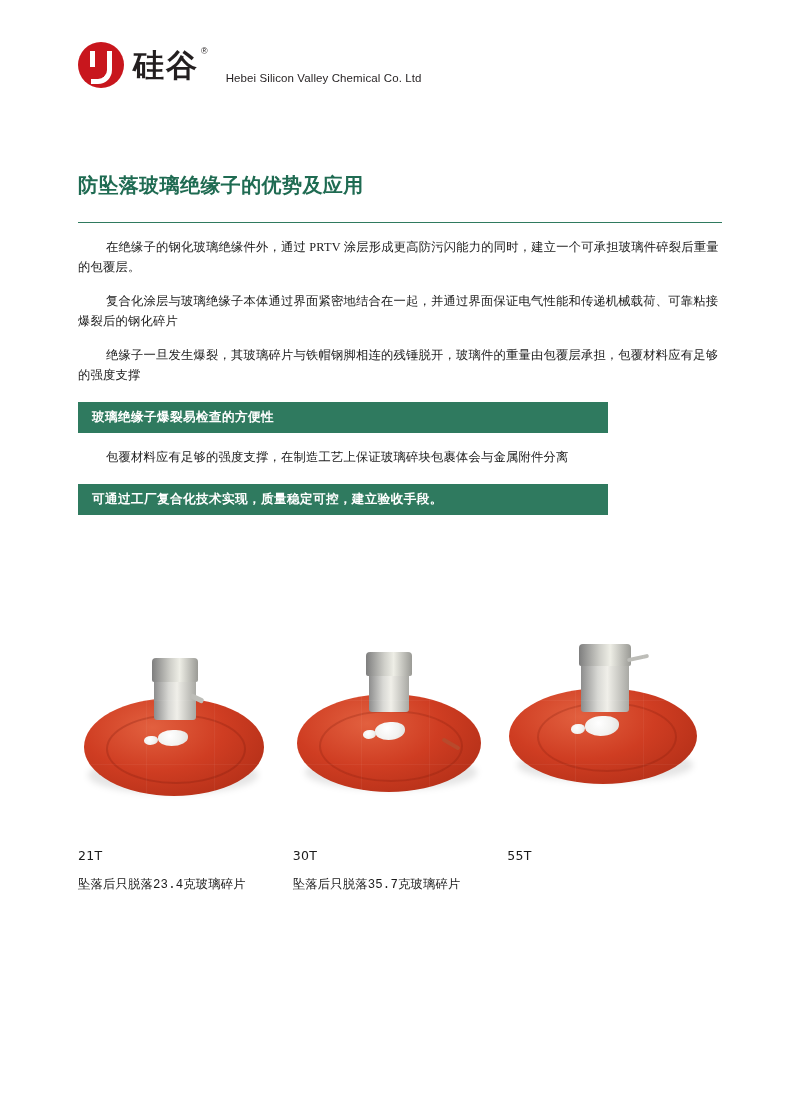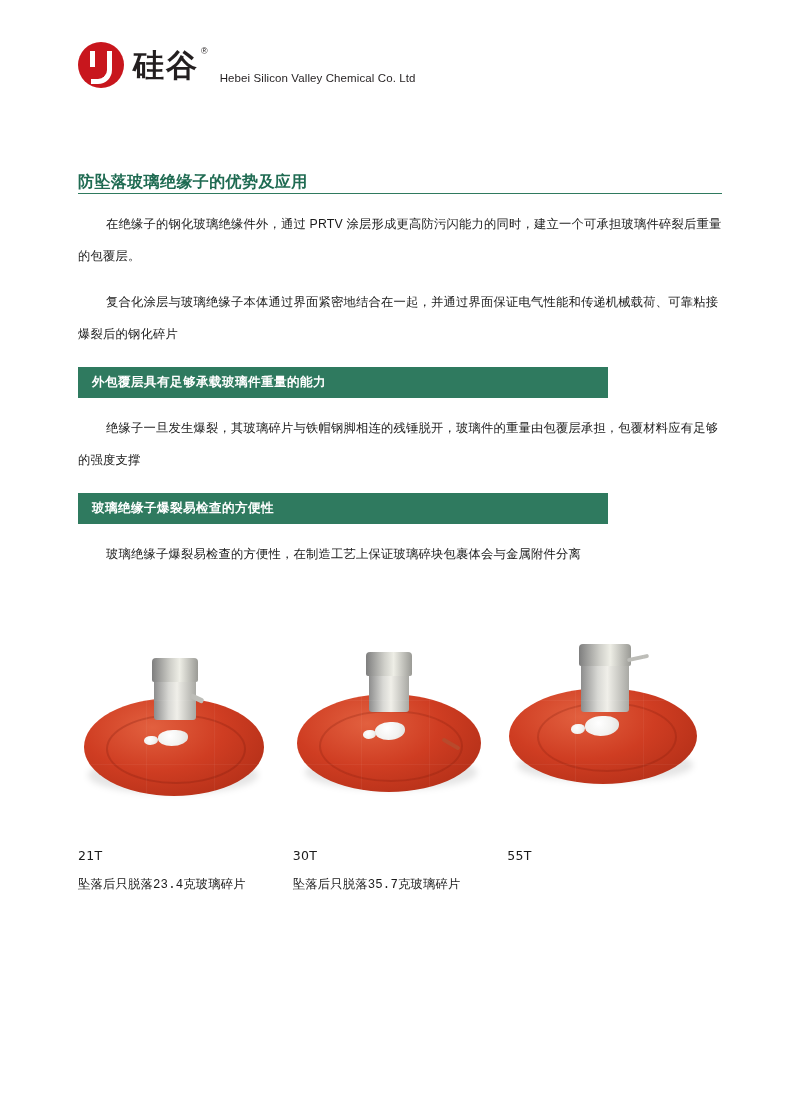--- a/index.html
+++ b/index.html
@@ -71,48 +71,48 @@
   .logo-reg {
     font-size: 9px;
     color: #231f20;
     align-self: flex-start;
     margin-top: 4px;
     margin-left: 2px;
   }
   .logo-en {
     font-size: 11.5px;
     color: #231f20;
-    margin-left: 12px;
+    margin-left: 18px;
     align-self: flex-end;
     margin-bottom: 4px;
     letter-spacing: 0.1px;
   }
 
   
   .content {
     position: absolute;
     left: 78px;
     top: 172px;
     width: 644px;
   }
 
   .section-title {
     font-family: "DejaVu Sans", sans-serif;
-    font-size: 16px;
+    font-size: 20px;
     font-weight: bold;
     color: #1f6b52;
-    padding-bottom: 0;
+    padding-bottom: 23px;
     border-bottom: 1.5px solid #2f7a5f;
     letter-spacing: 0.4px;
   }
 
   .para {
-    font-family: Liberation Sans, sans-serif;
+    font-family: Liberation Serif, serif;
     font-size: 12.3px;
-    line-height: 32px;
+    line-height: 20px;
     color: #1a1a1a;
     text-indent: 28px;
     margin: 14px 0 0 0;
     letter-spacing: 0.2px;
   }
 
   .bar {
     background: #2f7a5f;
     color: #ffffff;
     font-family: "DejaVu Sans", sans-serif;
@@ -222,26 +222,26 @@
 </div>
 
 <div class="content">
 
   <div class="section-title">防坠落玻璃绝缘子的优势及应用</div>
 
   <p class="para">在绝缘子的钢化玻璃绝缘件外，通过 PRTV 涂层形成更高防污闪能力的同时，建立一个可承担玻璃件碎裂后重量的包覆层。</p>
 
   <p class="para">复合化涂层与玻璃绝缘子本体通过界面紧密地结合在一起，并通过界面保证电气性能和传递机械载荷、可靠粘接爆裂后的钢化碎片</p>
 
-  <div class="bar">外包覆层具有足够承载玻璃件重量的能力</div>
   <p class="para">绝缘子一旦发生爆裂，其玻璃碎片与铁帽钢脚相连的残锤脱开，玻璃件的重量由包覆层承担，包覆材料应有足够的强度支撑</p>
 
   <div class="bar">玻璃绝缘子爆裂易检查的方便性</div>
-  <p class="para">玻璃绝缘子爆裂易检查的方便性，在制造工艺上保证玻璃碎块包裹体会与金属附件分离</p>
-
+  <p class="para">包覆材料应有足够的强度支撑，在制造工艺上保证玻璃碎块包裹体会与金属附件分离</p>
+
+  <div class="bar wide">可通过工厂复合化技术实现，质量稳定可控，建立验收手段。</div>
 </div>
 
 <div class="gallery">
 
   <div class="prod">
     <div class="prod-img">
       <div class="disc-shadow" style="left:10px; top:120px; width:170px; height:38px;"></div>
       <div class="disc" style="left:6px; top:62px; width:180px; height:98px;"></div>
       <div class="rim" style="left:28px; top:78px; width:136px; height:66px; border-color:rgba(120,25,10,0.25);"></div>
       <div class="cap" style="left:76px; top:40px; width:42px; height:44px;"></div>

